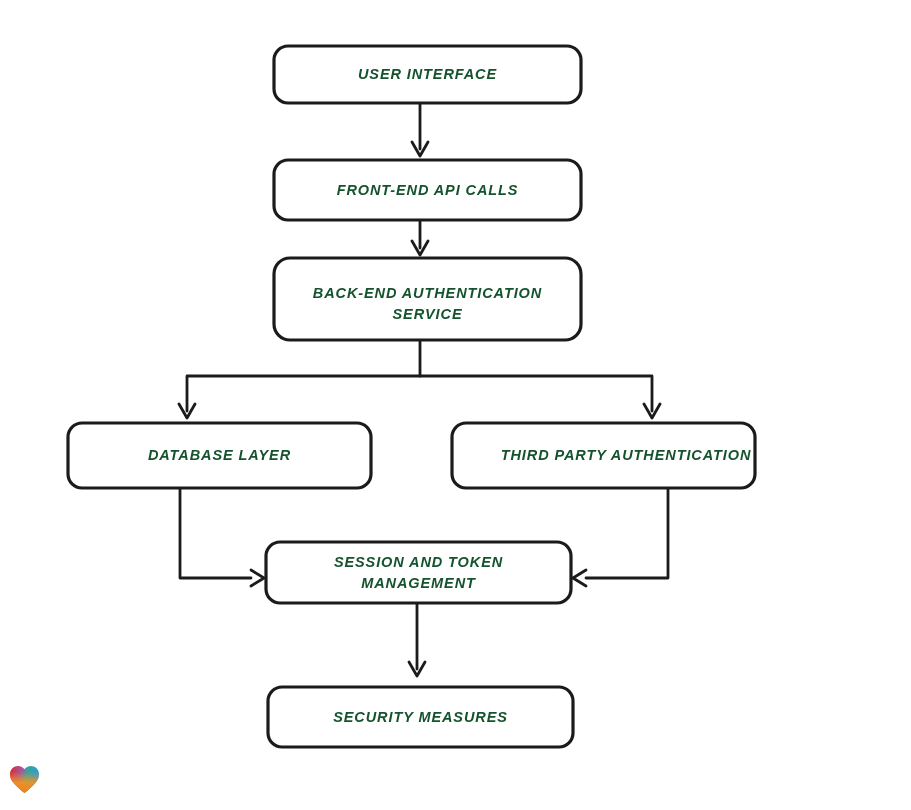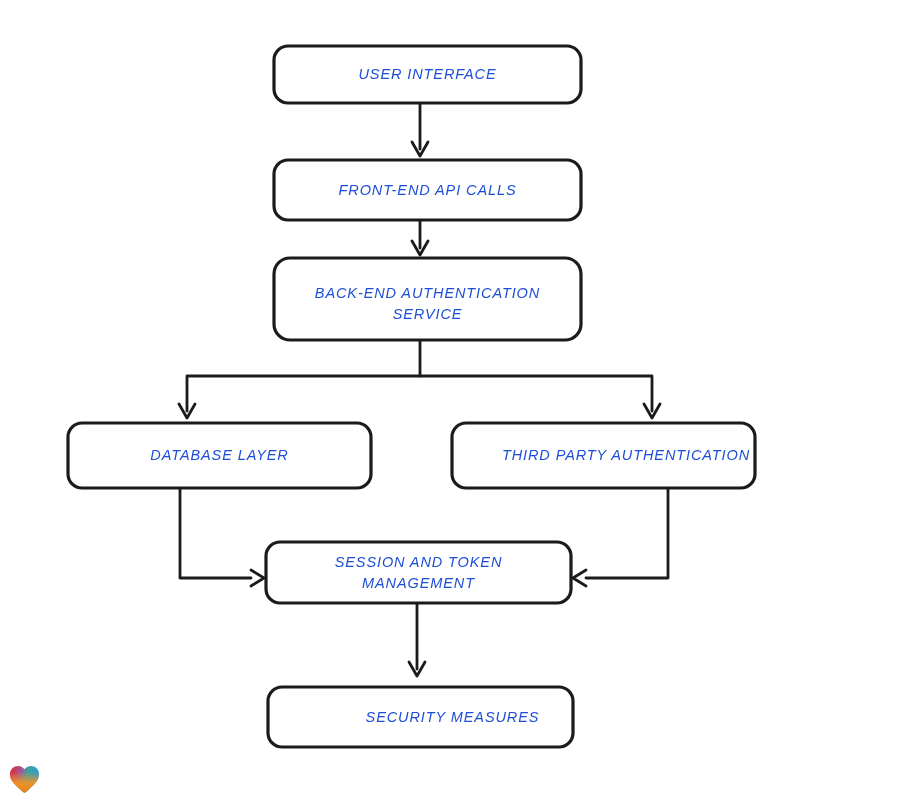--- a/index.html
+++ b/index.html
@@ -22,23 +22,24 @@
   .node-label {
     position: absolute;
     display: flex;
     align-items: center;
     justify-content: center;
     text-align: center;
     font-style: italic;
     font-size: 14.5px;
     letter-spacing: 0.9px;
     line-height: 21px;
-    color: #1d4ed8;
+    color: #14532d;
     white-space: pre-line;
     pointer-events: none;
+    font-weight: bold;
   }
   .watermark {
     position: absolute;
     left: 7px;
     top: 762px;
     width: 35px;
     height: 35px;
     cursor: pointer;
   }
 </style>
@@ -75,21 +76,21 @@
   <div class="node-label" style="left:274px; top:258px; width:307px; height:92px;">BACK-END AUTHENTICATION
 SERVICE</div>
 
   <div class="node-label" style="left:68px;  top:423px; width:303px; height:65px;border-radius:7px;">DATABASE LAYER</div>
 
   <div class="node-label" style="left:452px; top:423px; width:348px; height:65px;">THIRD PARTY AUTHENTICATION</div>
 
   <div class="node-label" style="left:266px; top:542px; width:305px; height:61px;">SESSION AND TOKEN
 MANAGEMENT</div>
 
-  <div class="node-label" style="left:268px; top:687px; width:305px; height:60px;margin-left:32px;">SECURITY MEASURES</div>
+  <div class="node-label" style="left:268px; top:687px; width:305px; height:60px;">SECURITY MEASURES</div>
 
   <div class="watermark">
     <svg width="35" height="35" viewBox="0 0 36 34">
       <defs>
         <linearGradient id="hg1" x1="0" y1="0" x2="1" y2="0.25">
           <stop offset="0" stop-color="#e3242b"></stop>
           <stop offset="0.42" stop-color="#a05a9c"></stop>
           <stop offset="0.62" stop-color="#37a3a0"></stop>
           <stop offset="1" stop-color="#2d9bd8"></stop>
         </linearGradient>

